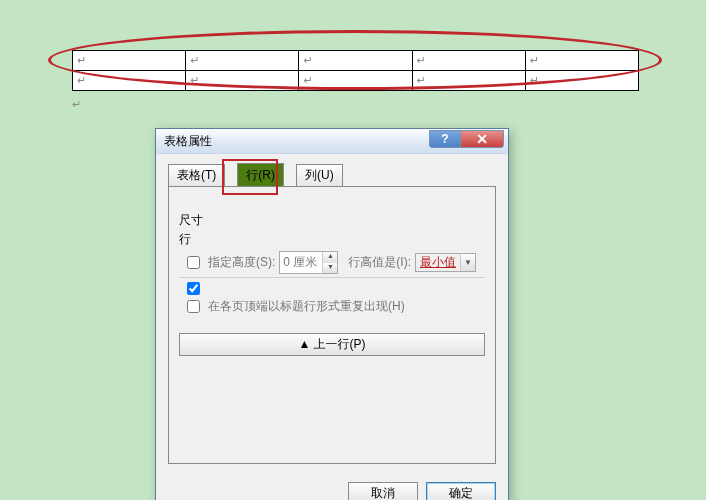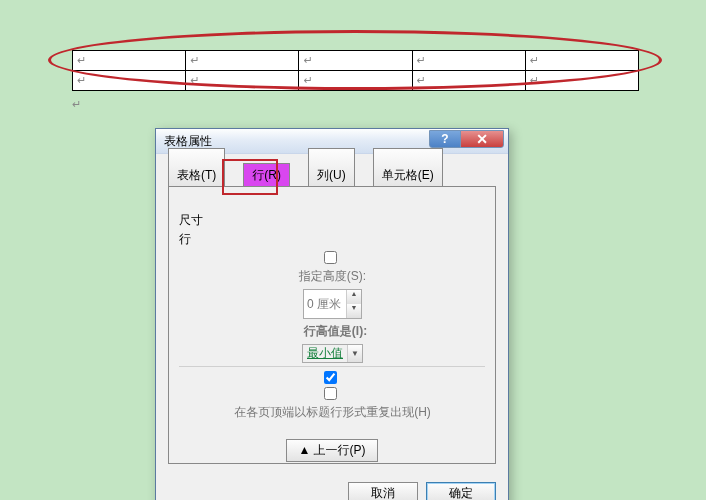--- a/index.html
+++ b/index.html
@@ -106,27 +106,27 @@
   
   .tab-row {
     display: flex;
     align-items: flex-end;
     height: 22px;
   }
   .tab {
     border: 1px solid #888;
     border-bottom: none;
     background: linear-gradient(#fdfdfd, #e6e6e6);
-    padding: 18px 8px 2px 8px;
-    margin-right: 18px;
+    padding: 2px 8px 2px 8px;
+    margin-right: 12px;
     font-size: 12px;
     cursor: default;
   }
   .tab.active {
-    background: #d946ef;
+    background: #4d7c0f;
     position: relative;
     top: 1px;
     padding-top: 3px;
     padding-bottom: 3px;
   }
   .tab-panel {
     border: 1px solid #888;
     background: #f0f0f0;
     padding: 23px 10px;
     height: 278px;
@@ -142,32 +142,31 @@
     border: 2px solid #c0272d;
     pointer-events: none;
     z-index: 5;
   }
   .section-label { margin: 2px 0 2px 0; }
   .row {
     display: flex;
     align-items: center;
     margin: 3px 7px;
     gap: 4px;
-    flex-direction: column;
   }
   input[type=checkbox] {
     width: 13px; height: 13px;
     margin: 0 4px 0 0;
     vertical-align: middle;
   }
   .spin {
     display: inline-flex;
     border: 1px solid #aaa;
     background: #f9a8d4;
-    height: 30px;
+    height: 23px;
   }
   .spin input {
     border: none;
     width: 42px;
     padding: 0 3px;
     font-size: 12px;
     color: #777;
     background: #fff;
   }
   .spin .arrows {
@@ -186,21 +185,21 @@
   }
   .combo {
     display: inline-flex;
     border: 1px solid #aaa;
     background: #f0f0f0;
     height: 19px;
     align-items: center;
   }
   .combo span {
     padding: 0 4px;
-    color: #15803d;
+    color: #b91c1c;
     font-size: 12px;
     text-decoration: underline;
   }
   .combo .dd {
     width: 15px;
     text-align: center;
     font-size: 8px;
     color: #555;
     border-left: 1px solid #ccc;
     background: linear-gradient(#fdfdfd,#e0e0e0);
@@ -210,20 +209,21 @@
   hr.light {
     border: none;
     border-top: 1px solid #d0d0d0;
     margin: 2px 0 4px 0;
   }
   .navbtns {
     display: flex;
     justify-content: center;
     gap: 14px;
     margin-top: 18px;
+    flex-direction: column;
   }
   .btn {
     border: 1px solid #8a8a8a;
     background: linear-gradient(#fdfdfd,#e3e3e3);
     padding: 2px 10px;
     font-size: 12px;
     min-width: 92px;
     text-align: center;
     cursor: default;
   }
@@ -274,36 +274,35 @@
       <div class="winbtn close">✕</div>
     </div>
   </div>
 
   <div class="dialog-body">
     <div class="red-rect"></div>
     <div class="tab-row">
       <div class="tab">表格(T)</div>
       <div class="tab active">行(R)</div>
       <div class="tab">列(U)</div>
-      <div class="tab">单元格(E)</div>
     </div>
     <div class="tab-panel">
       <div class="section-label">尺寸</div>
       <div class="section-label">行</div>
       <div class="row" style="margin-left:8px;">
         <input type="checkbox" style="">
         <span class="dim">指定高度(S):</span>
         <div class="spin">
           <input type="text" readonly="" value="0 厘米" style="">
           <div class="arrows">
               <div>▲</div>
               <div>▼</div>
             </div>
         </div>
-        <span class="dim" style="margin-left:6px;font-weight:bold;">行高值是(I):</span>
+        <span class="dim" style="margin-left:6px;">行高值是(I):</span>
         <div class="combo">
           <span>最小值</span>
           <div class="dd">▼</div>
         </div>
       </div>
       <hr class="light">
       <div class="row" style="margin-left:8px;">
         <input type="checkbox" checked="" style="">
       </div>
       <div class="row" style="margin-left:8px;">

